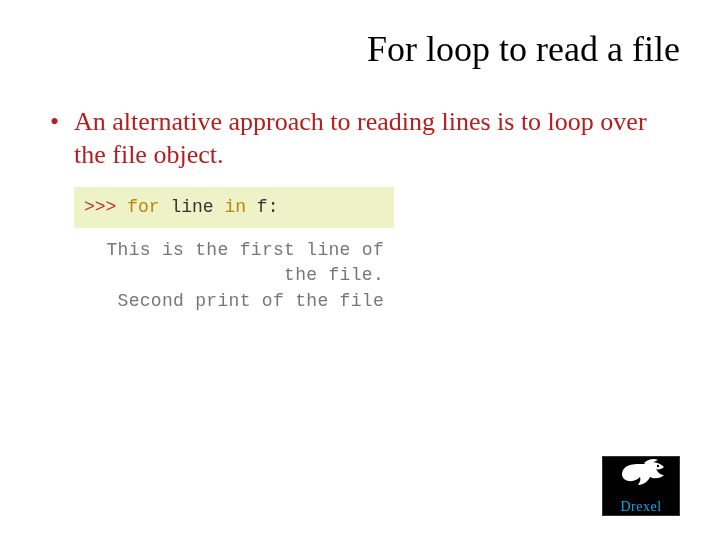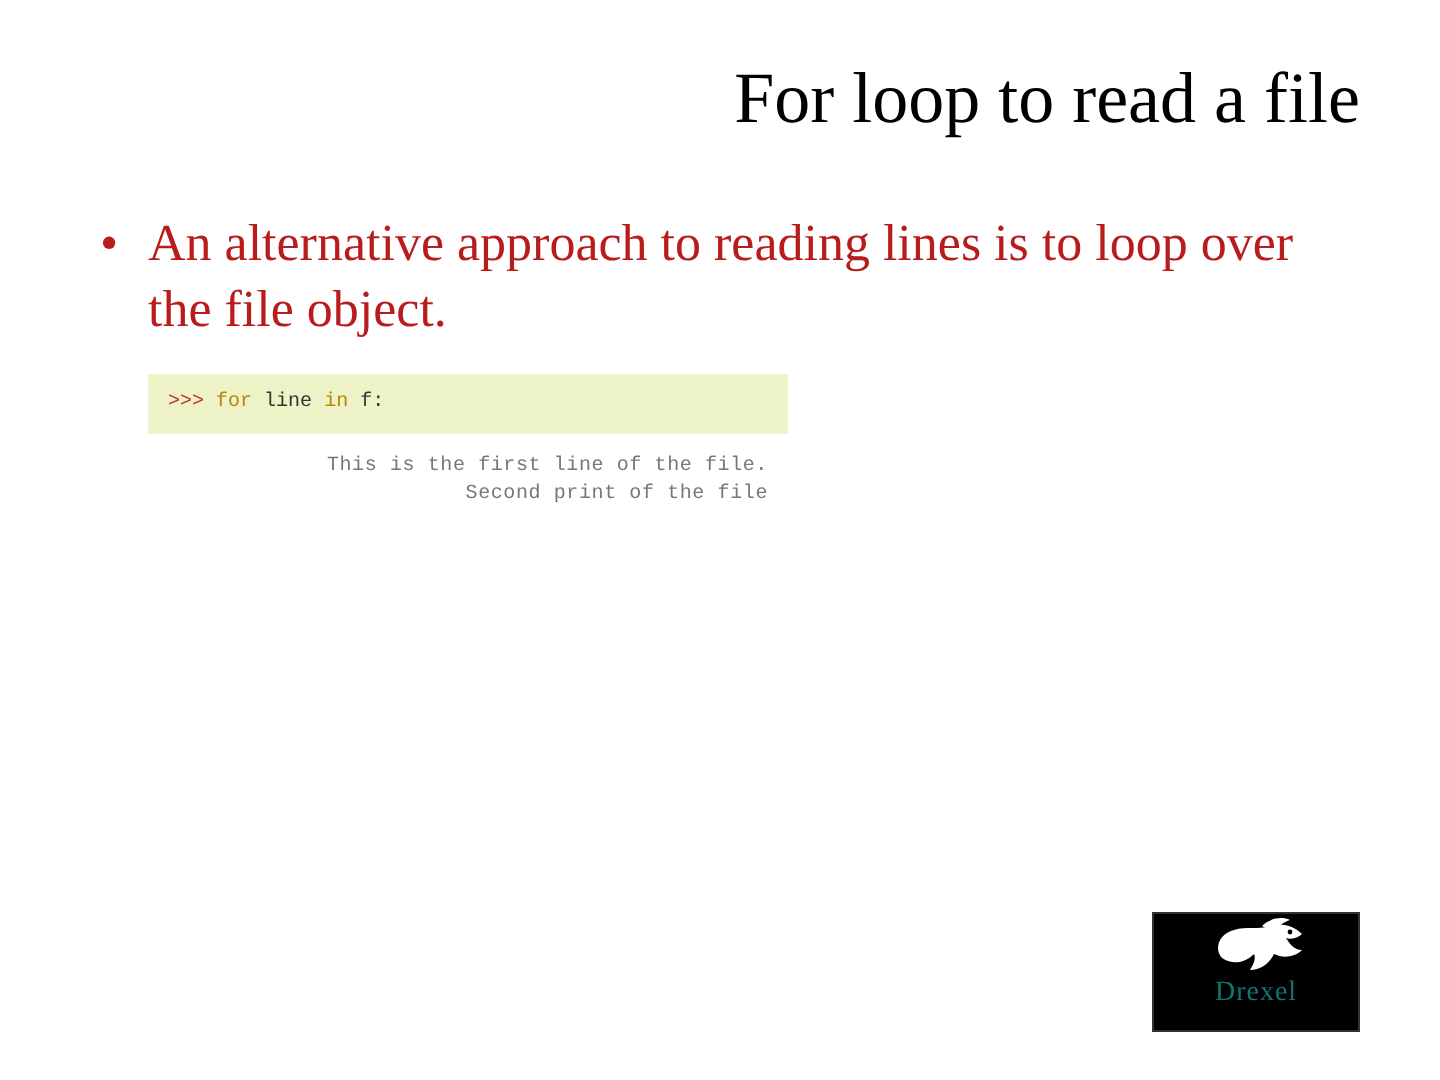--- a/index.html
+++ b/index.html
@@ -41,50 +41,50 @@
     position: absolute;
     left: 0;
     top: 0;
     font-size: 26px;
   }
   .code-block {
     margin-top: 16px;
     margin-left: 34px;
     width: 320px;
     font-family: "Courier New", Courier, monospace;
-    font-size: 10px;
+    font-size: 18px;
     line-height: 1.4;
   }
   .code-input {
     background: #edf2c7;
     padding: 8px 10px;
     color: #333;
   }
   .code-input .prompt { color: #c52d2d; }
   .code-input .kw { color: #b8860b; }
   .code-output {
     background: #ffffff;
     padding: 10px 10px 6px 10px;
     color: #777;
     letter-spacing: 0.3px;
     text-align: right;
   }
   .logo {
     position: absolute;
     right: 40px;
     bottom: 24px;
-    width: 104px;
+    width: 78px;
     height: 60px;
     background: #000;
     border: 1px solid #333;
-    color: #0f766e;
+    color: #0ea5e9;
     display: flex;
     flex-direction: column;
     align-items: center;
-    justify-content: flex-start;
+    justify-content: space-between;
   }
   .logo svg { display: block; }
   .logo-text {
     font-family: Georgia, "Times New Roman", serif;
     font-size: 14px;
     margin-top: -2px;
     letter-spacing: 0.5px;
   }
 </style>
 </head>

